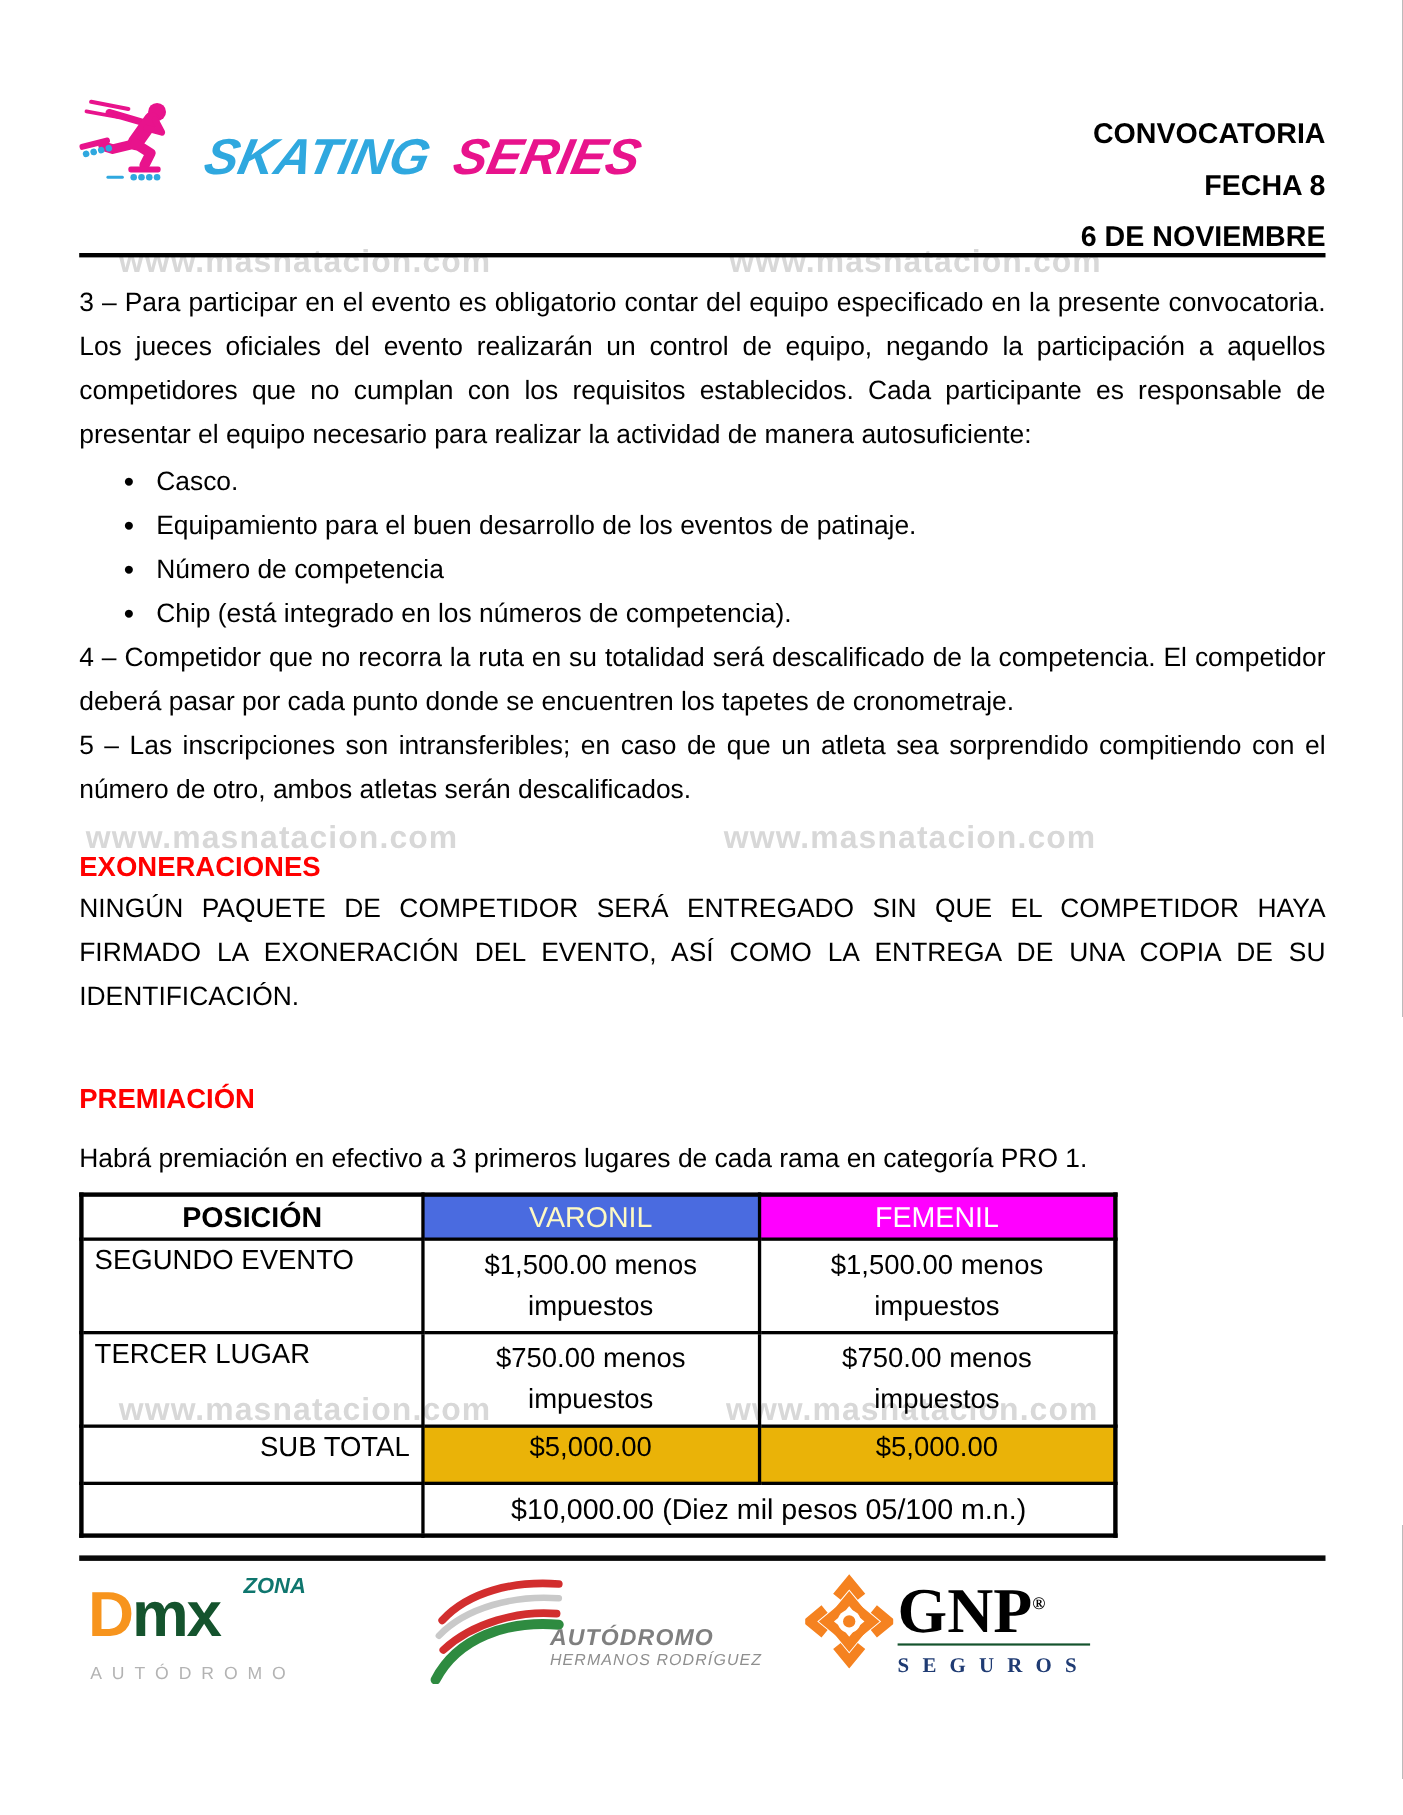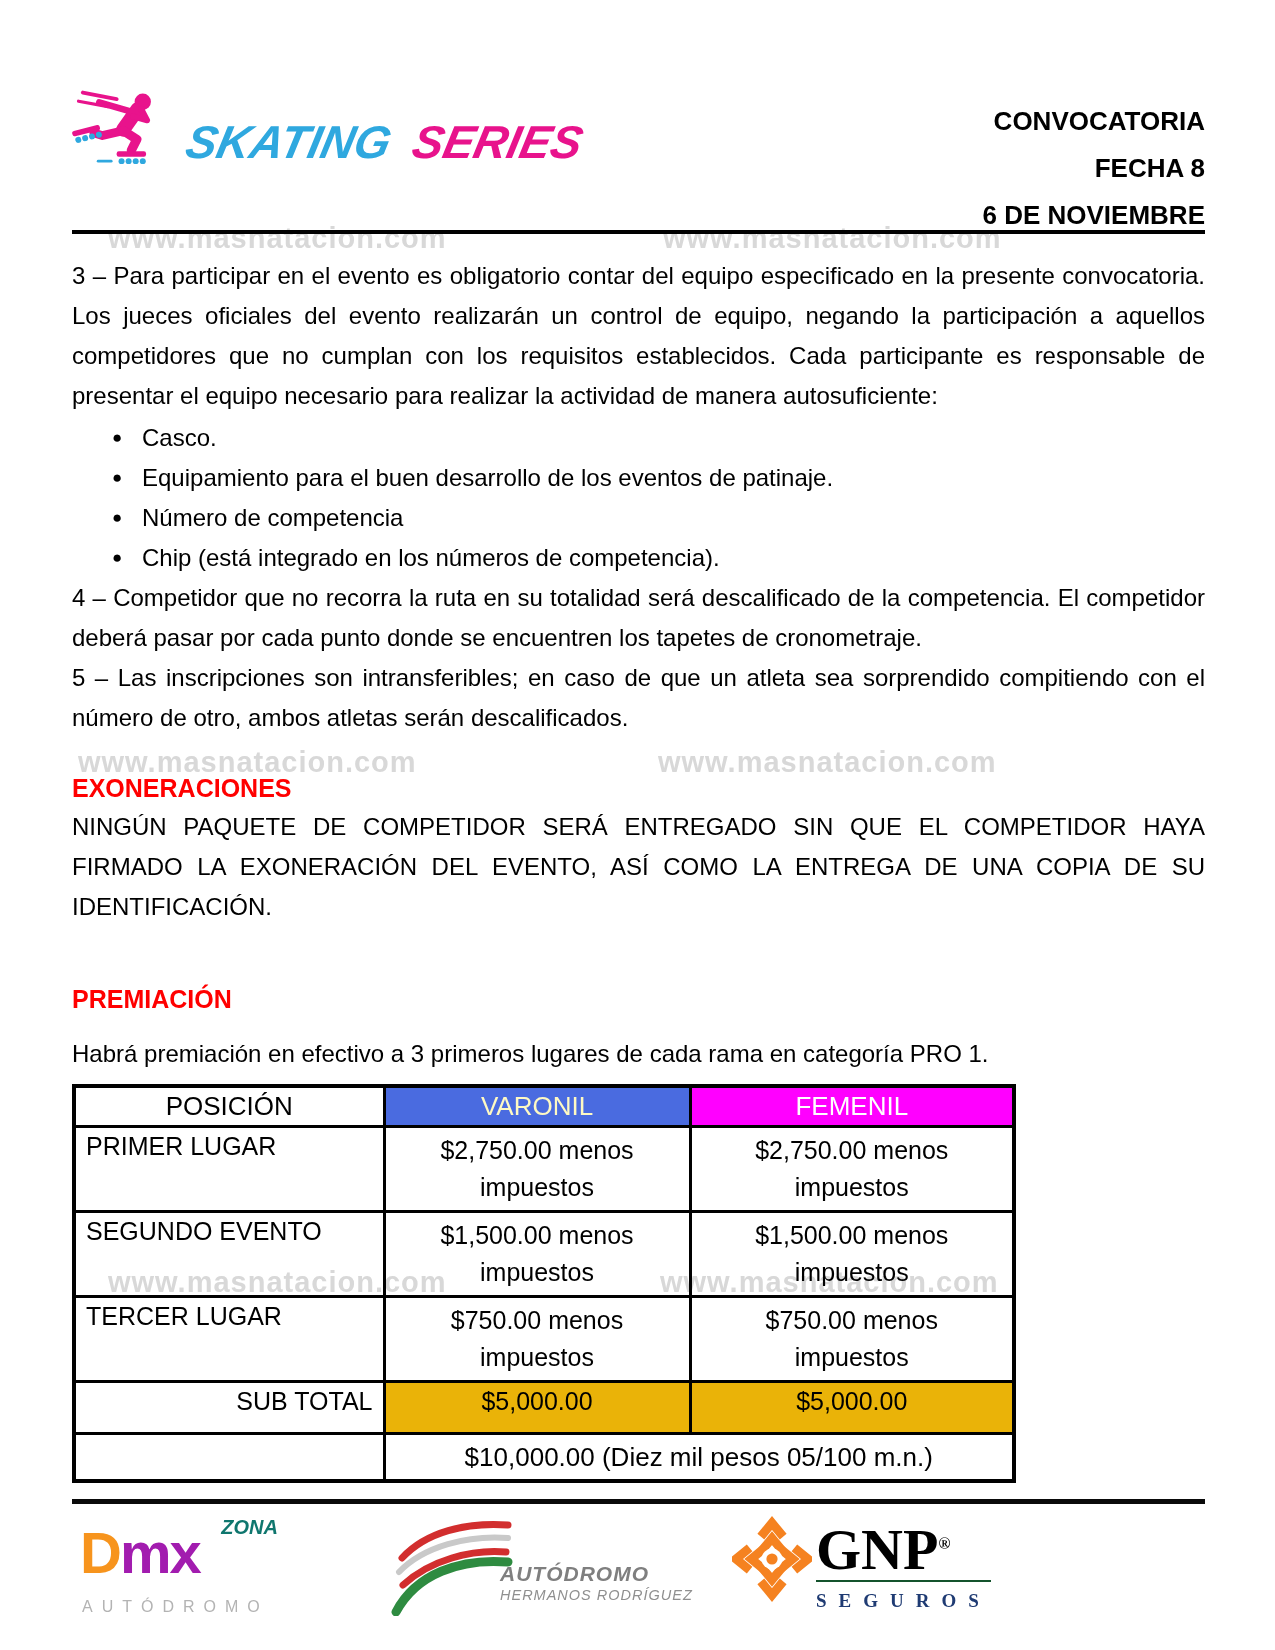--- a/index.html
+++ b/index.html
@@ -39,40 +39,40 @@
   .exo-text { margin-top:4px; }
   .prem-heading { margin-top:58px; }
   .intro-line { font-size:24px; line-height:40px; margin-top:20px; }
 
   
   table.prize {
     border-collapse:collapse; margin-top:10px; width:940px;
     table-layout:fixed; border:4px solid #000;
   }
   table.prize th, table.prize td { border:3px solid #000; vertical-align:top; }
-  th.h-pos { background:#fff; color:#000; font-weight:400; font-size:26px; text-align:center; padding:3px 0; }
+  th.h-pos { background:#fff; color:#000; font-weight:700; font-size:26px; text-align:center; padding:3px 0; }
   th.h-var { background:#4a6be0; color:#fef9c3; font-weight:400; font-size:26px; text-align:center; padding:3px 0; }
   th.h-fem { background:#ff00ff; color:#fff; font-weight:400; font-size:26px; text-align:center; padding:3px 0; }
   td.pos-cell { font-size:25px; padding:4px 0 4px 10px; }
   td.val-cell { text-align:center; font-size:25px; padding:4px 0; }
   td.val-cell div { line-height:37px; }
   td.sub-label { text-align:right; font-size:25px; padding:4px 10px 16px 0; }
   td.sub-val { background:#eab308; text-align:center; font-size:25px; padding:4px 0; }
   td.total-empty { background:#fff; }
   td.total-val { text-align:center; font-size:26px; padding:5px 0; line-height:34px; }
 
   .hr2 { border:none; border-top:5px solid #0a0a0a; margin-top:16px; }
 
   
   .logos-row { display:flex; align-items:flex-start; margin-top:12px; height:100px; }
   .dmx { position:relative; width:250px; height:100px; flex:0 0 250px; margin-left:8px; }
   .dmx-zona { position:absolute; top:0; right:52px; color:#0f766e; font-weight:700; font-style:italic; font-size:20px; }
   .dmx-word { position:absolute; top:8px; left:0; font-weight:800; font-size:58px; line-height:58px; letter-spacing:-2px; }
   .dmx-d { color:#f7941d; }
-  .dmx-mx { color:#a21caf; }
+  .dmx-mx { color:#14532d; }
   .dmx-sub { position:absolute; bottom:0; left:2px; color:#b3b3b3; font-size:16px; letter-spacing:9px; }
   .ahr { position:relative; width:320px; height:100px; flex:0 0 320px; margin-left:60px; }
   .ahr-text { position:absolute; left:110px; top:46px; color:#7f7f7f; }
   .ahr-name { font-weight:700; font-style:italic; font-size:21px; letter-spacing:1px; }
   .ahr-sub { font-style:italic; font-size:14.5px; letter-spacing:1px; color:#8f8f8f; margin-top:1px; }
   .gnp { display:flex; align-items:flex-start; margin-left:22px; }
   .gnp-textcol { margin-left:4px; }
   .gnp-name-row { font-family:"Liberation Serif", serif; color:#000000; font-weight:700; font-size:58px; line-height:56px; border-bottom:2px solid #14532d; padding-bottom:2px; }
   .gnp-reg { font-size:16px; vertical-align:super; }
   .gnp-sub { font-family:"Liberation Serif", serif; color:#1f3b73; font-weight:700; font-size:19px; letter-spacing:12px; margin-top:8px; text-align:center; }
@@ -175,31 +175,20 @@
           <col style="width:324px">
         </colgroup>
       <thead>
         <tr>
           <th class="h-pos">POSICIÓN</th>
           <th class="h-var">VARONIL</th>
           <th class="h-fem">FEMENIL</th>
         </tr>
       </thead>
       <tbody>
-        <tr>
-          <td class="pos-cell">PRIMER LUGAR</td>
-          <td class="val-cell">
-            <div>$2,750.00 menos</div>
-            <div>impuestos</div>
-          </td>
-          <td class="val-cell">
-            <div>$2,750.00 menos</div>
-            <div>impuestos</div>
-          </td>
-        </tr>
         <tr>
           <td class="pos-cell">SEGUNDO EVENTO</td>
           <td class="val-cell">
             <div>$1,500.00 menos</div>
             <div>impuestos</div>
           </td>
           <td class="val-cell">
             <div>$1,500.00 menos</div>
             <div>impuestos</div>
           </td>

